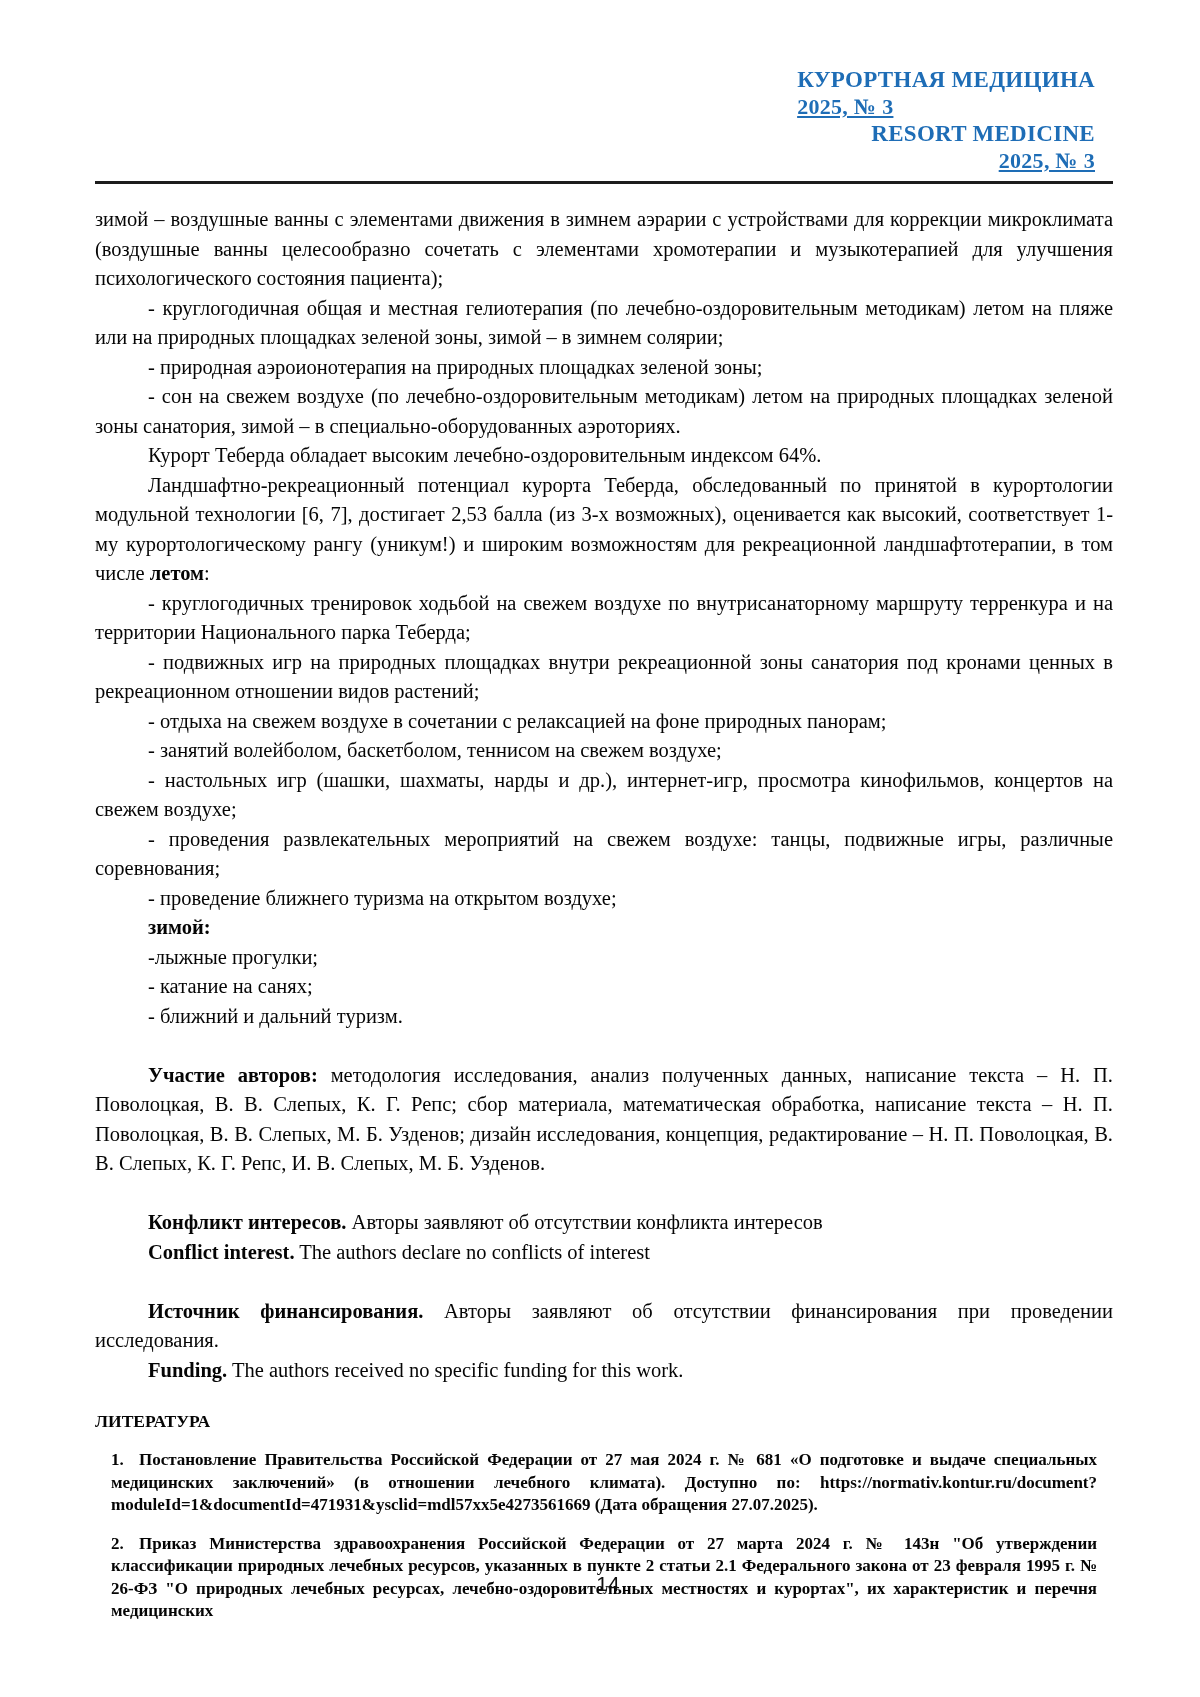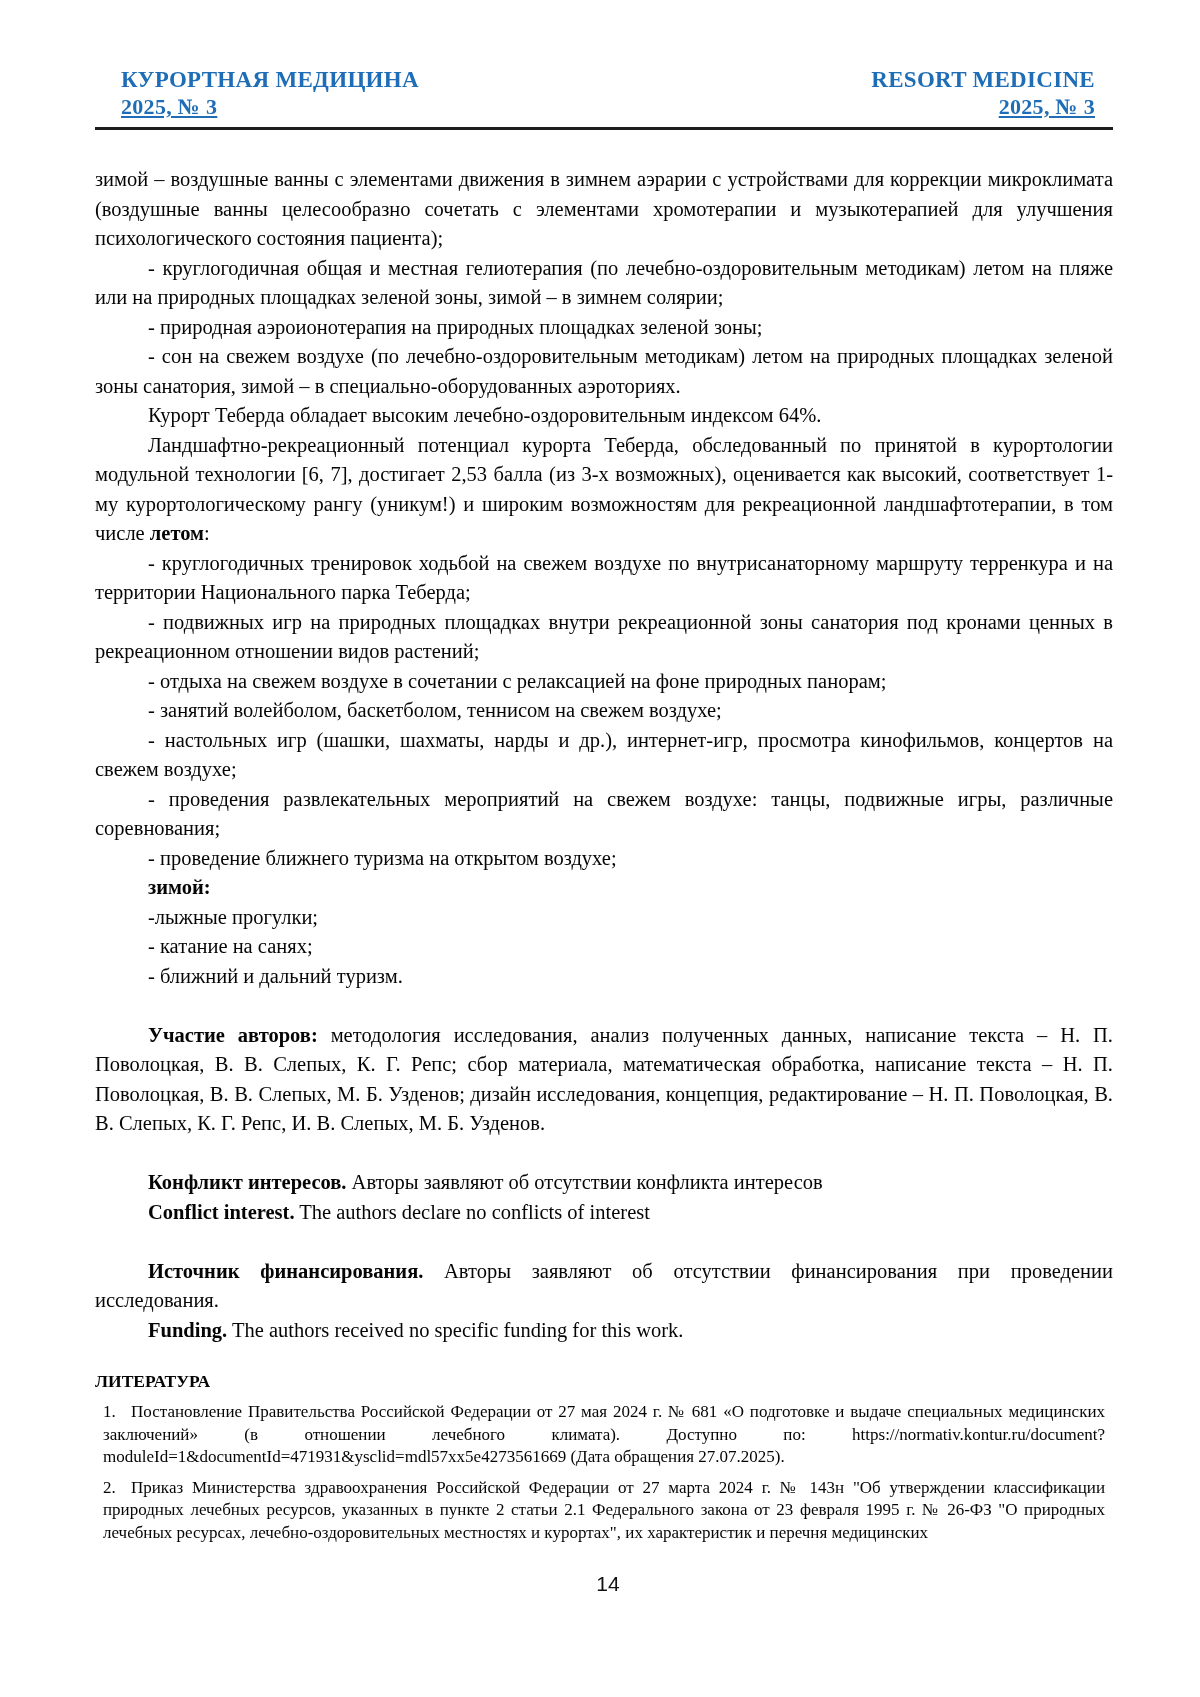--- a/index.html
+++ b/index.html
@@ -14,48 +14,49 @@
     color:#050505;
   }
   .journal-header{
     display:flex;
     justify-content:space-between;
     align-items:flex-end;
     border-bottom:3px solid #1c1c1c;
     padding:0 18px 7px 26px;
     font-weight:bold;
     letter-spacing:0.3px;
+    flex-direction:column;
   }
   .h-left{ text-align:left; }
   .h-right{ text-align:right; }
   .j-title{ font-size:23px; line-height:27px; color:#1e6db6; }
   .j-issue{ font-size:22px; line-height:27px; color:#1e6db6;text-decoration:underline; }
   .article-body{
-    margin-top:35px;
+    margin-top:21px;
     font-size:20.5px;
     line-height:29.5px;
     text-align:justify;
   }
   .article-body p.para{ margin:0; }
   .article-body p.indent{ text-indent:53px; }
   .spacer{ height:29.5px; }
   .refs-section{
     margin-top:24px;
     font-size:17px;
     line-height:22.5px;
     text-align:justify;
   }
   .refs-heading{
     margin:0 0 3px 0;
     font-size:17.5px;
     line-height:24px;
     font-weight:bold;
     text-align:left;
   }
-  p.ref{ margin:8px; }
+  p.ref{ margin:16px;font-weight:bold; }
   .ref-num{ display:inline-block; min-width:28px; }
   .page-number{
     position:absolute;
     top:1572px;
     left:16px; right:0;
     text-align:center;
     font-family:"Liberation Sans", sans-serif;
     font-size:21px;
     color:#111111;
   }

